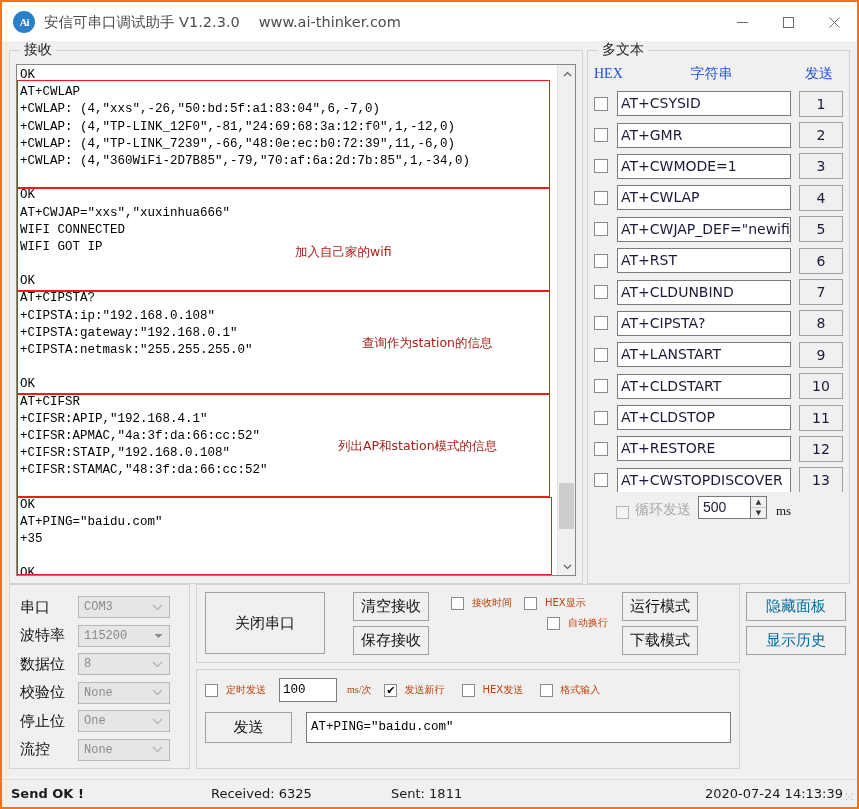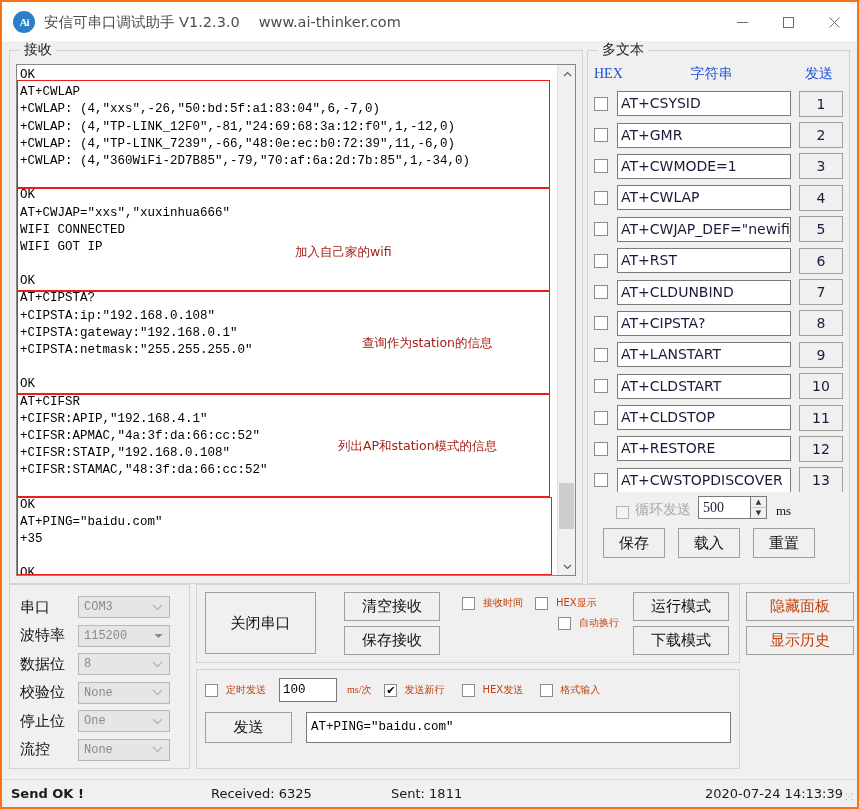--- a/index.html
+++ b/index.html
@@ -184,21 +184,21 @@
     width: 13px; height: 13px;
     border: 1px solid #b4b4b4; background: #f4f4f4;
     margin-right: 6px;
   }
   .mt-foot-lbl { font-size: 14px; color: #a6a6a6; margin-right: 7px; }
   .spin-wrap { display: flex; height: 23px; }
   .spin-in {
     width: 52px; border: 1px solid #7a7a7a; border-right: none;
     background: #fff; font-size: 14px; color: #1a1a3a;
     padding-left: 4px; line-height: 21px;
-    font-family: Liberation Serif, serif;
+    font-family: Liberation Sans, sans-serif;
   }
   .spin-btns {
     width: 17px; border: 1px solid #7a7a7a; background: #f0f0f0;
     display: flex; flex-direction: column;
   }
   .spin-up, .spin-dn {
     flex: 1; display: flex; align-items: center; justify-content: center;
     font-size: 7px; color: #333;
   }
   .spin-up { border-bottom: 1px solid #c8c8c8; }
@@ -236,29 +236,29 @@
   }
   .scombo .chev {
     position: absolute; right: 6px; top: 0; bottom: 0;
     display: flex; align-items: center;
     font-size: 9px; color: #b0b0b0;
   }
 
   .mid-col { flex: 1; display: flex; flex-direction: column; gap: 6px; }
   .ctrl-panel { padding: 7px 8px; display: flex; align-items: flex-start; height: 79px; }
   .bigbtn {
-    width: 111px; height: 62px;
+    width: 120px; height: 62px;
     border: 1px solid #a0a0a0; background: #f0f0f0;
     display: flex; align-items: center; justify-content: center;
     font-size: 15px; color: #111;
     font-family: "DejaVu Sans", sans-serif;
   }
   .stackbtns { display: flex; flex-direction: column; gap: 5px; margin-left: 28px; }
   .smbtn {
-    width: 96px; height: 29px;
+    width: 76px; height: 29px;
     border: 1px solid #a0a0a0; background: #f0f0f0;
     display: flex; align-items: center; justify-content: center;
     font-size: 15px; color: #111;
     font-family: "DejaVu Sans", sans-serif;
   }
   .cbcol { display: flex; flex-direction: column; gap: 6px; margin-left: 22px; padding-top: 4px;}
   .cbrow { display: flex; align-items: center; gap: 8px; }
   .cbox {
     width: 13px; height: 13px;
     border: 1px solid #8c8c8c; background: #fff;
@@ -293,24 +293,24 @@
   .num-in {
     width: 58px; height: 24px;
     border: 1px solid #7a7a7a; background: #fff;
     font-family: "Liberation Mono", monospace;
     font-size: 12.5px; color: #000;
     padding-left: 3px; line-height: 22px;
   }
 
   .right-col { width: 104px; display: flex; flex-direction: column; gap: 5px; padding-top: 8px; }
   .rbtn {
-    width: 108px; height: 29px;
+    width: 100px; height: 29px;
     border: 1px solid #a0a0a0; background: #f0f0f0;
     display: flex; align-items: center; justify-content: center;
-    font-size: 15px; color: #c2410c;
+    font-size: 15px; color: #0369a1;
     font-family: "DejaVu Sans", sans-serif;
   }
 
   
   .statusbar {
     margin-top: auto;
     height: 28px; min-height: 28px;
     background: #f0f0f0;
     border-top: 1px solid #dcdcdc;
     display: flex; align-items: center;
@@ -455,25 +455,20 @@
           <div class="mt-foot-cb"></div>
           <div class="mt-foot-lbl">循环发送</div>
           <div class="spin-wrap">
             <div class="spin-in">500</div>
             <div class="spin-btns">
               <div class="spin-up">▲</div>
               <div class="spin-dn">▼</div>
             </div>
           </div>
           <div class="ms-lbl">ms</div>
-        </div>
-        <div class="mt-btnrow">
-          <div class="mt-actionbtn">保存</div>
-          <div class="mt-actionbtn">载入</div>
-          <div class="mt-actionbtn">重置</div>
         </div>
       </div>
     </div>
 
     <div class="lower">
 
       <div class="panel serial-panel">
         <div id="serial-rows">
             <div class="srow">
               <div class="slabel">串口</div>

